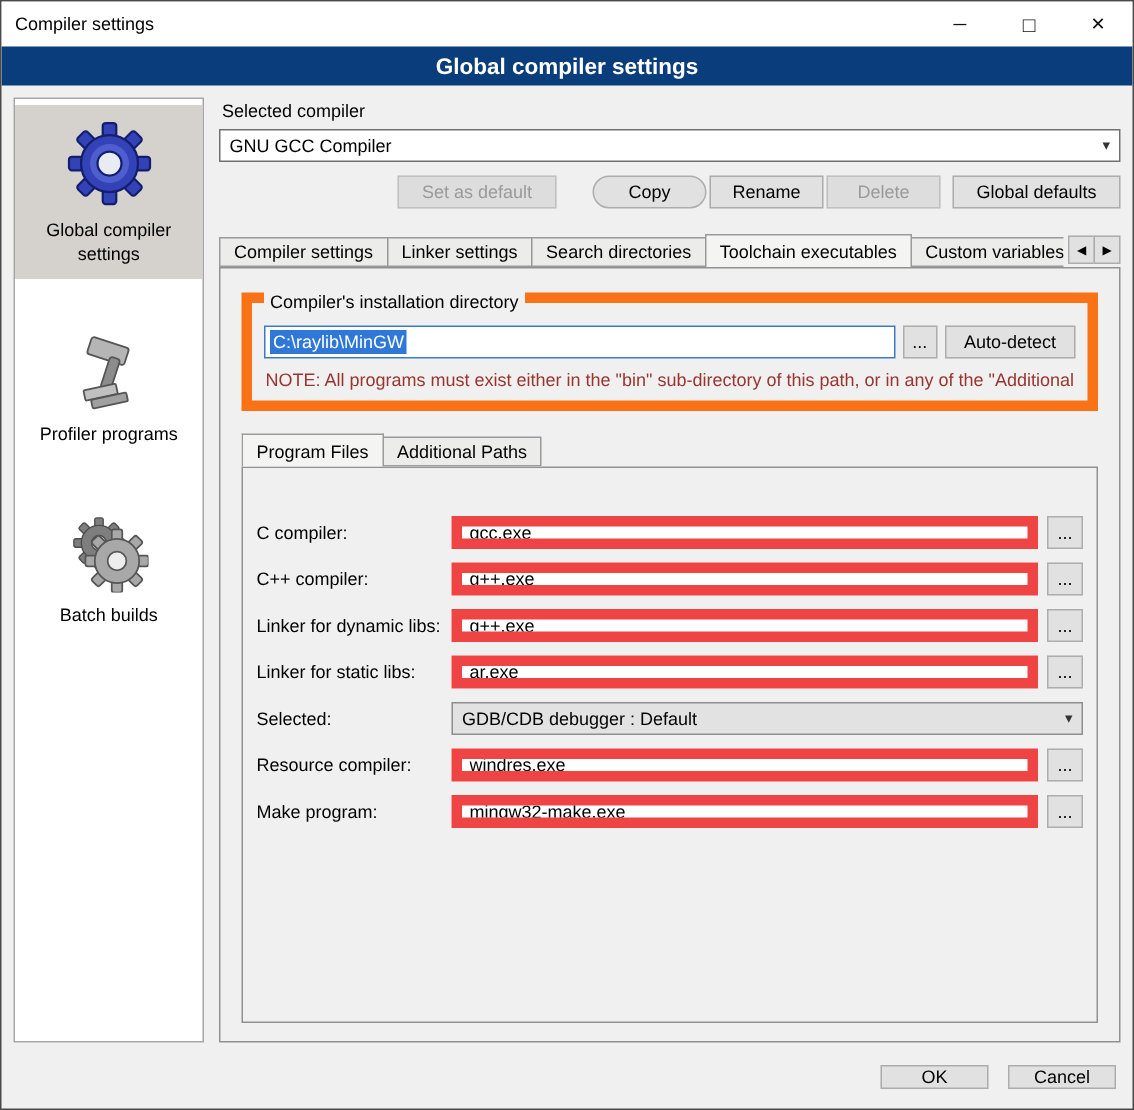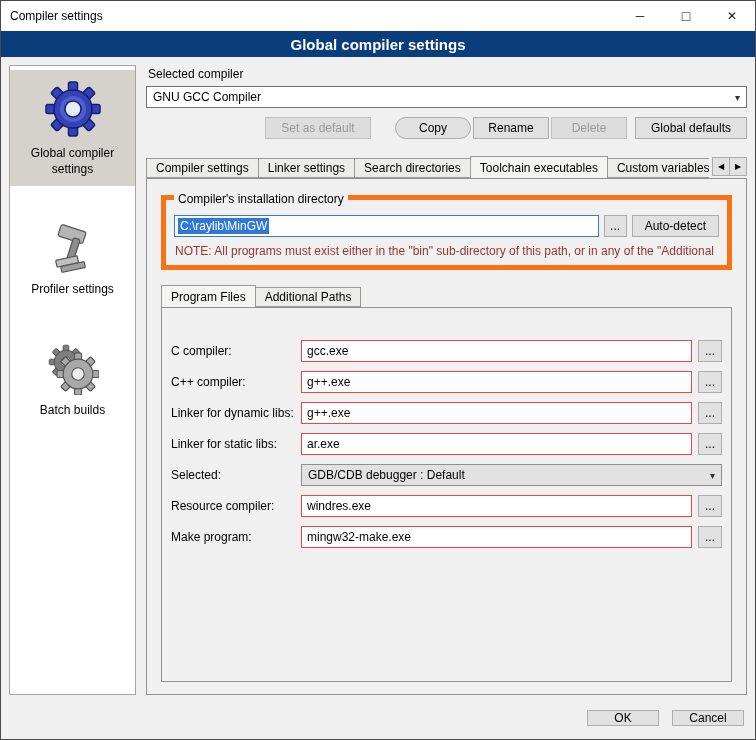--- a/index.html
+++ b/index.html
@@ -57,36 +57,36 @@
   .tab.active { height:23px; line-height:22px; background:#f4f4f3; border-bottom:none;
                 position:relative; z-index:2; margin-bottom:-1px; padding-bottom:1px; }
   .tab-scroll { position:absolute; right:0; bottom:2px; display:flex; }
   .tab-scroll .btn { height:19px; width:18px; padding:0; font-size:8px; display:flex;
                      align-items:center; justify-content:center; }
 
   .tabpanel { flex:1; min-height:0; border:1px solid #919191; background:#f0f0f0;
               padding:13px 10px 10px; display:flex; flex-direction:column; }
 
   
-  .groupbox { position:relative; border:5px solid #f97316; margin:3px 4px 0; padding:15px 8px 6px; flex:none; }
+  .groupbox { position:relative; border:7px solid #f97316; margin:3px 4px 0; padding:15px 8px 6px; flex:none; }
   .group-title { position:absolute; top:-8px; left:8px; background:#f0f0f0; padding:0 4px; }
   .dir-row { display:flex; gap:5px; align-items:center; }
   .textbox { height:22px; border:1px solid #8f8f8f; background:#fff; display:flex; align-items:center;
              padding:0 3px; overflow:hidden; white-space:nowrap; }
   .textbox.focused { border-color:#3a79c3; }
   .dir-input { flex:1; }
   .sel { background:var(--selection_bg,#3078d7); color:var(--selection_text,#fff); padding:1px 2px; }
   .btn.browse { width:23px; padding:0; flex:none; }
   .note { margin:7px 1px 1px; color:var(--note_text,#99352f); white-space:nowrap; overflow:hidden; }
 
   .subtabbar { position:relative; height:24px; margin:13px 4px 0; flex:none; }
   .subpanel { flex:1; min-height:0; border:1px solid #919191; margin:0 4px 2px; padding:32px 9px; }
 
   .row { display:grid; grid-template-columns:124px 1fr 24px; gap:0 6px; align-items:center; margin-bottom:9px; }
-  .row input[type=text] { height:22px; width:100%; border:1px solid #ef4444; background:#fff;
+  .row input[type=text] { height:22px; width:100%; border:7px solid #ef4444; background:#fff;
                           padding:0 5px; font:inherit; }
   .row .btn.browse { height:22px; width:24px; }
   .combo.gray { grid-column:2/4; background:#e2e2e2; border-color:#8f8f8f; }
 
   
   .footer { height:42px; flex:none; display:flex; justify-content:flex-end; align-items:center;
             gap:13px; padding:0 11px; }
   .footer .btn { min-width:72px; height:16px; }
 </style>
 </head>
@@ -141,21 +141,21 @@
         <span class="icon">
           <svg width="52" height="52" viewBox="0 0 52 52">
             <g stroke="#555" stroke-width="1.2">
               <rect x="12" y="6" width="26" height="12" rx="2" fill="#b5b5b5" transform="rotate(18 25 12)"></rect>
               <rect x="23" y="16" width="7" height="22" rx="2" fill="#8c8c8c" transform="rotate(18 26 27)"></rect>
               <rect x="9" y="36" width="22" height="7" rx="1" fill="#c0c0c0" transform="rotate(-12 20 39)"></rect>
               <rect x="14" y="42" width="24" height="6" rx="1" fill="#a0a0a0" transform="rotate(-12 26 45)"></rect>
             </g>
           </svg>
         </span>
-        <span class="side-label">Profiler settings</span>
+        <span class="side-label">Profiler programs</span>
       </div>
 
       <div class="side-item">
         <span class="icon">
           <svg width="52" height="52" viewBox="0 0 52 52">
             <g transform="translate(19,19) scale(0.62)">
               <g fill="#7e7e7e" stroke="#4d4d4d" stroke-width="1.5">
                 <rect x="-4.5" y="-27" width="9" height="12" rx="2"></rect>
                 <rect x="-4.5" y="-27" width="9" height="12" rx="2" transform="rotate(45)"></rect>
                 <rect x="-4.5" y="-27" width="9" height="12" rx="2" transform="rotate(90)"></rect>

